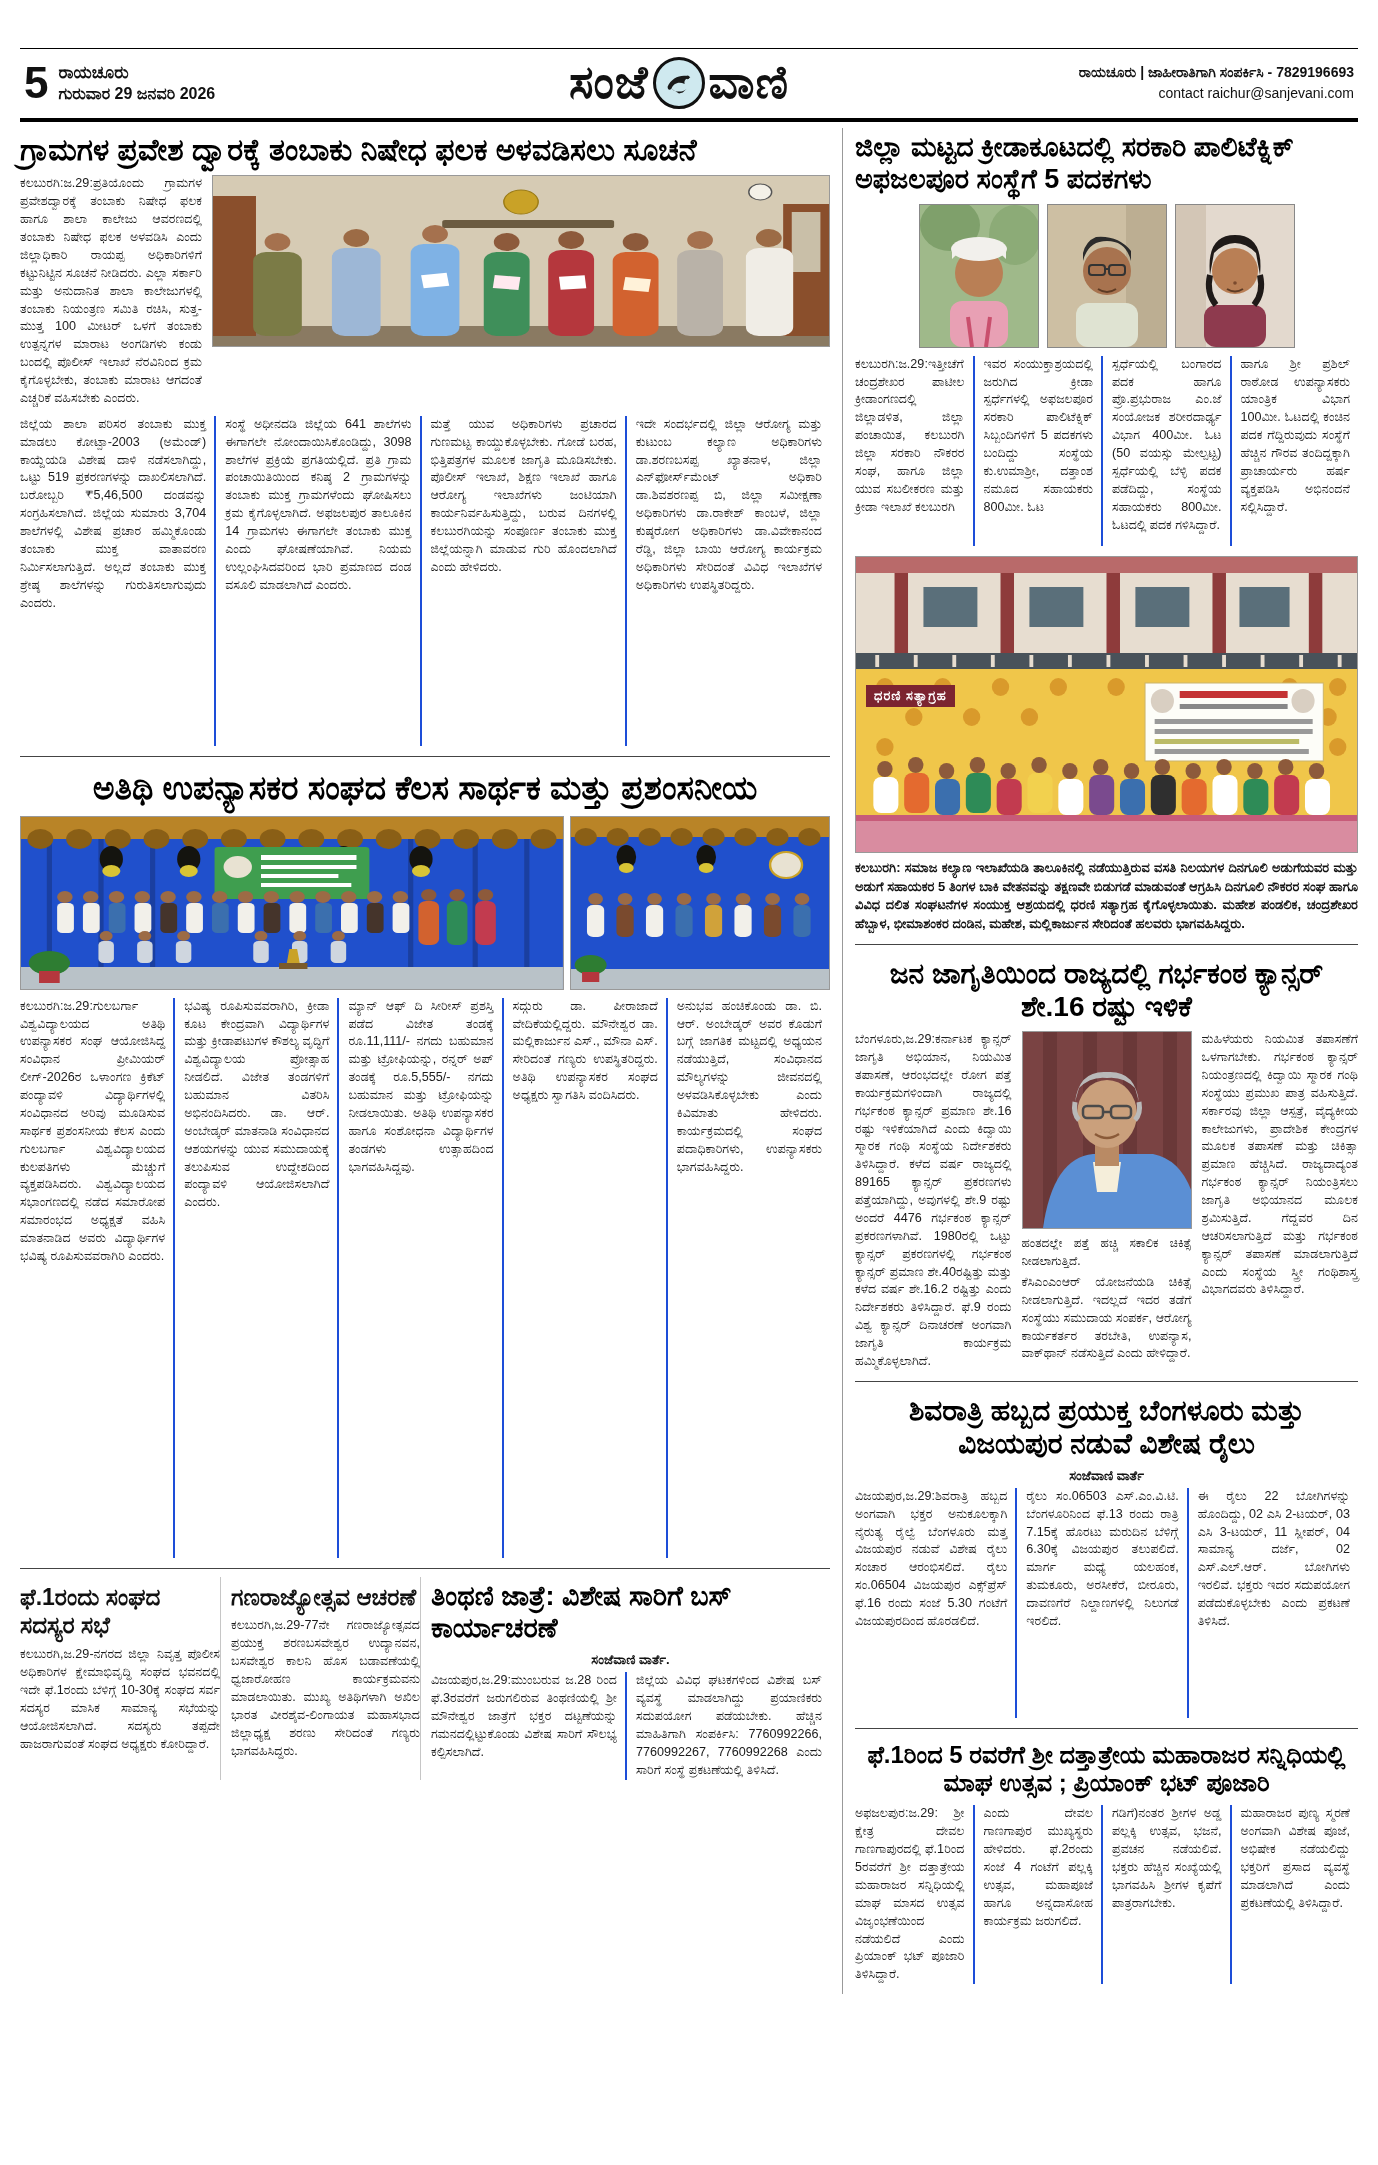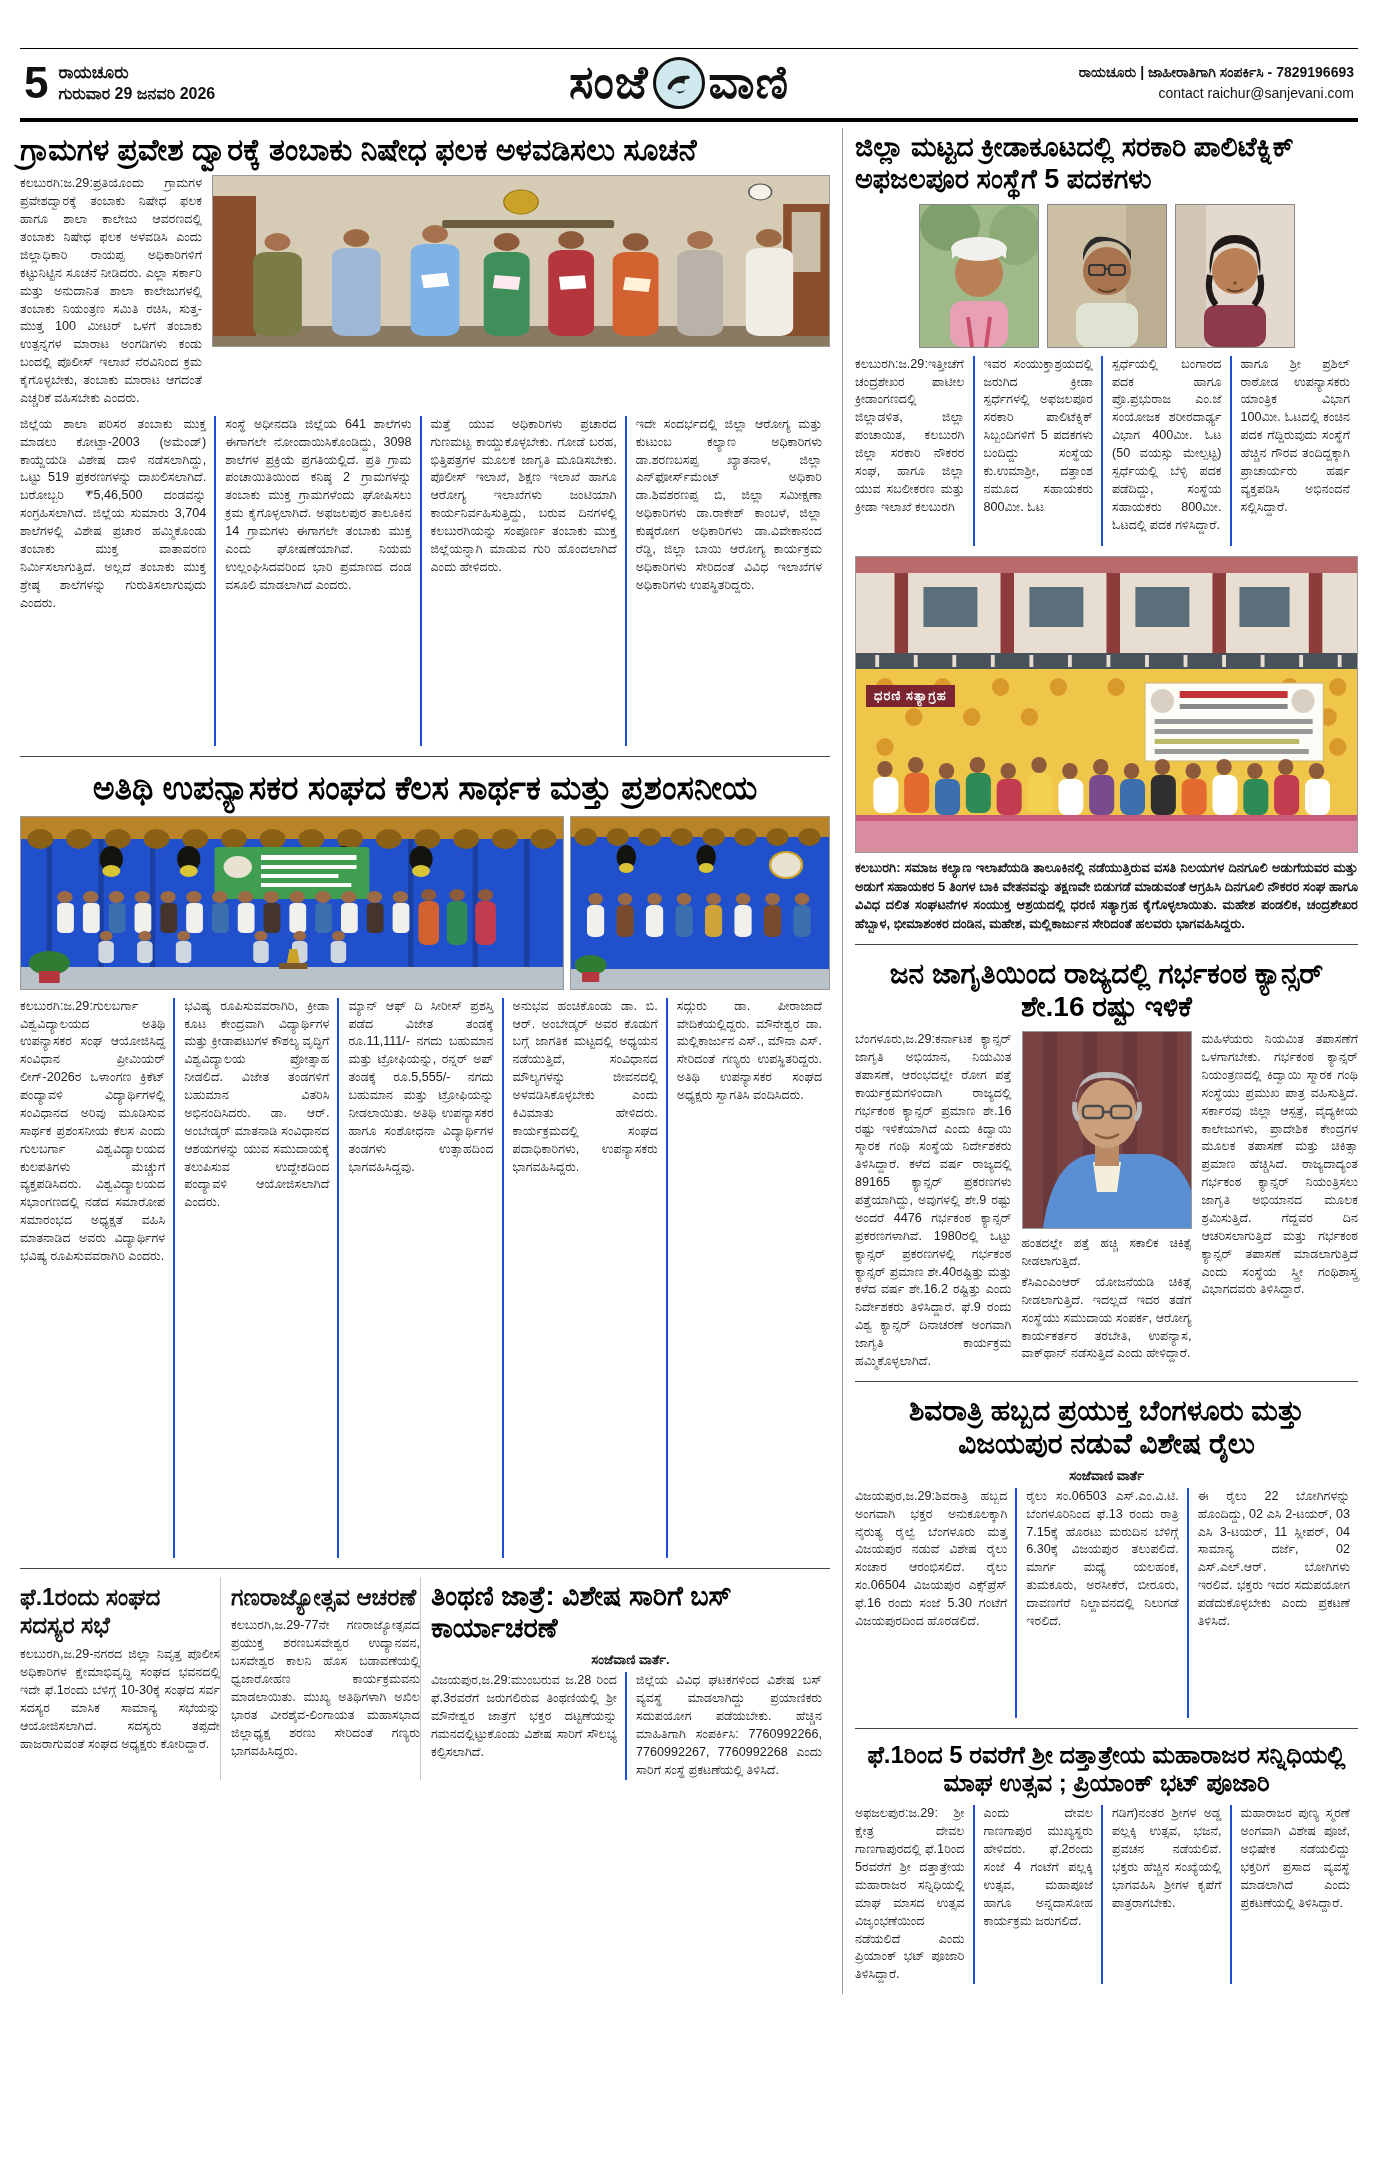--- a/index.html
+++ b/index.html
@@ -321,22 +321,22 @@
               <rect y="152" width="210" height="20" fill="#b9c2c8"></rect>
               <ellipse cx="16" cy="148" rx="13" ry="10" fill="#2e7d32"></ellipse>
                 <rect x="9" y="155" width="14" height="10" fill="#b5373d"></rect>
             </svg>
           </div>
         </div>
         <div class="cols" style="min-height:560px;">
             <div class="body-col">ಕಲಬುರಗಿ:ಜ.29:ಗುಲಬರ್ಗಾ ವಿಶ್ವವಿದ್ಯಾಲಯದ ಅತಿಥಿ ಉಪನ್ಯಾಸಕರ ಸಂಘ ಆಯೋಜಿಸಿದ್ದ ಸಂವಿಧಾನ ಪ್ರೀಮಿಯರ್ ಲೀಗ್-2026ರ ಒಳಾಂಗಣ ಕ್ರಿಕೆಟ್ ಪಂದ್ಯಾವಳಿ ವಿದ್ಯಾರ್ಥಿಗಳಲ್ಲಿ ಸಂವಿಧಾನದ ಅರಿವು ಮೂಡಿಸುವ ಸಾರ್ಥಕ ಪ್ರಶಂಸನೀಯ ಕೆಲಸ ಎಂದು ಗುಲಬರ್ಗಾ ವಿಶ್ವವಿದ್ಯಾಲಯದ ಕುಲಪತಿಗಳು ಮೆಚ್ಚುಗೆ ವ್ಯಕ್ತಪಡಿಸಿದರು. ವಿಶ್ವವಿದ್ಯಾಲಯದ ಸಭಾಂಗಣದಲ್ಲಿ ನಡೆದ ಸಮಾರೋಪ ಸಮಾರಂಭದ ಅಧ್ಯಕ್ಷತೆ ವಹಿಸಿ ಮಾತನಾಡಿದ ಅವರು ವಿದ್ಯಾರ್ಥಿಗಳ ಭವಿಷ್ಯ ರೂಪಿಸುವವರಾಗಿರಿ ಎಂದರು.</div>
             <div class="body-col">ಭವಿಷ್ಯ ರೂಪಿಸುವವರಾಗಿರಿ, ಕ್ರೀಡಾ ಕೂಟ ಕೇಂದ್ರವಾಗಿ ವಿದ್ಯಾರ್ಥಿಗಳ ಮತ್ತು ಕ್ರೀಡಾಪಟುಗಳ ಕೌಶಲ್ಯ ವೃದ್ಧಿಗೆ ವಿಶ್ವವಿದ್ಯಾಲಯ ಪ್ರೋತ್ಸಾಹ ನೀಡಲಿದೆ. ವಿಜೇತ ತಂಡಗಳಿಗೆ ಬಹುಮಾನ ವಿತರಿಸಿ ಅಭಿನಂದಿಸಿದರು. ಡಾ. ಆರ್. ಅಂಬೇಡ್ಕರ್ ಮಾತನಾಡಿ ಸಂವಿಧಾನದ ಆಶಯಗಳನ್ನು ಯುವ ಸಮುದಾಯಕ್ಕೆ ತಲುಪಿಸುವ ಉದ್ದೇಶದಿಂದ ಪಂದ್ಯಾವಳಿ ಆಯೋಜಿಸಲಾಗಿದೆ ಎಂದರು.</div>
             <div class="body-col">ಮ್ಯಾನ್ ಆಫ್ ದಿ ಸೀರೀಸ್ ಪ್ರಶಸ್ತಿ ಪಡೆದ ವಿಜೇತ ತಂಡಕ್ಕೆ ರೂ.11,111/- ನಗದು ಬಹುಮಾನ ಮತ್ತು ಟ್ರೋಫಿಯನ್ನು, ರನ್ನರ್ ಅಪ್ ತಂಡಕ್ಕೆ ರೂ.5,555/- ನಗದು ಬಹುಮಾನ ಮತ್ತು ಟ್ರೋಫಿಯನ್ನು ನೀಡಲಾಯಿತು. ಅತಿಥಿ ಉಪನ್ಯಾಸಕರ ಹಾಗೂ ಸಂಶೋಧನಾ ವಿದ್ಯಾರ್ಥಿಗಳ ತಂಡಗಳು ಉತ್ಸಾಹದಿಂದ ಭಾಗವಹಿಸಿದ್ದವು.</div>
+            <div class="body-col">ಸದ್ಗುರು ಡಾ. ಪೀರಾಜಾದೆ ವೇದಿಕೆಯಲ್ಲಿದ್ದರು. ಮೌನೇಶ್ವರ ಡಾ. ಮಲ್ಲಿಕಾರ್ಜುನ ಎಸ್., ಮೌನಾ ಎಸ್. ಸೇರಿದಂತೆ ಗಣ್ಯರು ಉಪಸ್ಥಿತರಿದ್ದರು. ಅತಿಥಿ ಉಪನ್ಯಾಸಕರ ಸಂಘದ ಅಧ್ಯಕ್ಷರು ಸ್ವಾಗತಿಸಿ ವಂದಿಸಿದರು.</div>
             <div class="body-col">ಅನುಭವ ಹಂಚಿಕೊಂಡು ಡಾ. ಬಿ. ಆರ್. ಅಂಬೇಡ್ಕರ್ ಅವರ ಕೊಡುಗೆ ಬಗ್ಗೆ ಜಾಗತಿಕ ಮಟ್ಟದಲ್ಲಿ ಅಧ್ಯಯನ ನಡೆಯುತ್ತಿದೆ, ಸಂವಿಧಾನದ ಮೌಲ್ಯಗಳನ್ನು ಜೀವನದಲ್ಲಿ ಅಳವಡಿಸಿಕೊಳ್ಳಬೇಕು ಎಂದು ಕಿವಿಮಾತು ಹೇಳಿದರು. ಕಾರ್ಯಕ್ರಮದಲ್ಲಿ ಸಂಘದ ಪದಾಧಿಕಾರಿಗಳು, ಉಪನ್ಯಾಸಕರು ಭಾಗವಹಿಸಿದ್ದರು.</div>
-            <div class="body-col">ಸದ್ಗುರು ಡಾ. ಪೀರಾಜಾದೆ ವೇದಿಕೆಯಲ್ಲಿದ್ದರು. ಮೌನೇಶ್ವರ ಡಾ. ಮಲ್ಲಿಕಾರ್ಜುನ ಎಸ್., ಮೌನಾ ಎಸ್. ಸೇರಿದಂತೆ ಗಣ್ಯರು ಉಪಸ್ಥಿತರಿದ್ದರು. ಅತಿಥಿ ಉಪನ್ಯಾಸಕರ ಸಂಘದ ಅಧ್ಯಕ್ಷರು ಸ್ವಾಗತಿಸಿ ವಂದಿಸಿದರು.</div>
           </div>
       </article>
 
       <div class="bottom-row">
         <div class="bottom-cell">
           <div class="hl-sub">ಫೆ.1ರಂದು ಸಂಘದ ಸದಸ್ಯರ ಸಭೆ</div>
           <div class="body-txt">ಕಲಬುರಗಿ,ಜ.29-ನಗರದ ಜಿಲ್ಲಾ ನಿವೃತ್ತ ಪೊಲೀಸ ಅಧಿಕಾರಿಗಳ ಕ್ಷೇಮಾಭಿವೃದ್ಧಿ ಸಂಘದ ಭವನದಲ್ಲಿ ಇದೇ ಫೆ.1ರಂದು ಬೆಳಿಗ್ಗೆ 10-30ಕ್ಕೆ ಸಂಘದ ಸರ್ವ ಸದಸ್ಯರ ಮಾಸಿಕ ಸಾಮಾನ್ಯ ಸಭೆಯನ್ನು ಆಯೋಜಿಸಲಾಗಿದೆ. ಸದಸ್ಯರು ತಪ್ಪದೇ ಹಾಜರಾಗುವಂತೆ ಸಂಘದ ಅಧ್ಯಕ್ಷರು ಕೋರಿದ್ದಾರೆ.</div>
         </div>
         <div class="bottom-cell">
           <div class="hl-sub" style="text-align:left;">ಗಣರಾಜ್ಯೋತ್ಸವ ಆಚರಣೆ</div>
@@ -538,21 +538,21 @@
           </div>
           <div class="cancer-col body-txt">ಮಹಿಳೆಯರು ನಿಯಮಿತ ತಪಾಸಣೆಗೆ ಒಳಗಾಗಬೇಕು. ಗರ್ಭಕಂಠ ಕ್ಯಾನ್ಸರ್ ನಿಯಂತ್ರಣದಲ್ಲಿ ಕಿದ್ವಾಯಿ ಸ್ಮಾರಕ ಗಂಥಿ ಸಂಸ್ಥೆಯು ಪ್ರಮುಖ ಪಾತ್ರ ವಹಿಸುತ್ತಿದೆ. ಸರ್ಕಾರವು ಜಿಲ್ಲಾ ಆಸ್ಪತ್ರೆ, ವೈದ್ಯಕೀಯ ಕಾಲೇಜುಗಳು, ಪ್ರಾದೇಶಿಕ ಕೇಂದ್ರಗಳ ಮೂಲಕ ತಪಾಸಣೆ ಮತ್ತು ಚಿಕಿತ್ಸಾ ಪ್ರಮಾಣ ಹೆಚ್ಚಿಸಿದೆ. ರಾಜ್ಯದಾದ್ಯಂತ ಗರ್ಭಕಂಠ ಕ್ಯಾನ್ಸರ್ ನಿಯಂತ್ರಿಸಲು ಜಾಗೃತಿ ಅಭಿಯಾನದ ಮೂಲಕ ಶ್ರಮಿಸುತ್ತಿದೆ. ಗೆದ್ದವರ ದಿನ ಆಚರಿಸಲಾಗುತ್ತಿದೆ ಮತ್ತು ಗರ್ಭಕಂಠ ಕ್ಯಾನ್ಸರ್ ತಪಾಸಣೆ ಮಾಡಲಾಗುತ್ತಿದೆ ಎಂದು ಸಂಸ್ಥೆಯ ಸ್ತ್ರೀ ಗಂಥಿಶಾಸ್ತ್ರ ವಿಭಾಗದವರು ತಿಳಿಸಿದ್ದಾರೆ.</div>
         </div>
       </article>
 
       <article class="rule-top">
         <h1 class="headline hl-28">ಶಿವರಾತ್ರಿ ಹಬ್ಬದ ಪ್ರಯುಕ್ತ ಬೆಂಗಳೂರು ಮತ್ತು ವಿಜಯಪುರ ನಡುವೆ ವಿಶೇಷ ರೈಲು</h1>
         <div class="byline">ಸಂಜೆವಾಣಿ ವಾರ್ತೆ</div>
         <div class="cols" style="min-height:230px;">
             <div class="body-col">ವಿಜಯಪುರ,ಜ.29:ಶಿವರಾತ್ರಿ ಹಬ್ಬದ ಅಂಗವಾಗಿ ಭಕ್ತರ ಅನುಕೂಲಕ್ಕಾಗಿ ನೈರುತ್ಯ ರೈಲ್ವೆ ಬೆಂಗಳೂರು ಮತ್ತ ವಿಜಯಪುರ ನಡುವೆ ವಿಶೇಷ ರೈಲು ಸಂಚಾರ ಆರಂಭಿಸಲಿದೆ. ರೈಲು ಸಂ.06504 ವಿಜಯಪುರ ಎಕ್ಸ್‌ಪ್ರೆಸ್ ಫೆ.16 ರಂದು ಸಂಜೆ 5.30 ಗಂಟೆಗೆ ವಿಜಯಪುರದಿಂದ ಹೊರಡಲಿದೆ.</div>
-            <div class="body-col">ರೈಲು ಸಂ.06503 ಎಸ್.ಎಂ.ವಿ.ಟಿ. ಬೆಂಗಳೂರಿನಿಂದ ಫೆ.13 ರಂದು ರಾತ್ರಿ 7.15ಕ್ಕೆ ಹೊರಟು ಮರುದಿನ ಬೆಳಿಗ್ಗೆ 6.30ಕ್ಕೆ ವಿಜಯಪುರ ತಲುಪಲಿದೆ. ಮಾರ್ಗ ಮಧ್ಯೆ ಯಲಹಂಕ, ತುಮಕೂರು, ಅರಸೀಕೆರೆ, ಬೀರೂರು, ದಾವಣಗೆರೆ ನಿಲ್ದಾವನದಲ್ಲಿ ನಿಲುಗಡೆ ಇರಲಿದೆ.</div>
+            <div class="body-col">ರೈಲು ಸಂ.06503 ಎಸ್.ಎಂ.ವಿ.ಟಿ. ಬೆಂಗಳೂರಿನಿಂದ ಫೆ.13 ರಂದು ರಾತ್ರಿ 7.15ಕ್ಕೆ ಹೊರಟು ಮರುದಿನ ಬೆಳಿಗ್ಗೆ 6.30ಕ್ಕೆ ವಿಜಯಪುರ ತಲುಪಲಿದೆ. ಮಾರ್ಗ ಮಧ್ಯೆ ಯಲಹಂಕ, ತುಮಕೂರು, ಅರಸೀಕೆರೆ, ಬೀರೂರು, ದಾವಣಗೆರೆ ನಿಲ್ದಾಣಗಳಲ್ಲಿ ನಿಲುಗಡೆ ಇರಲಿದೆ.</div>
             <div class="body-col">ಈ ರೈಲು 22 ಬೋಗಿಗಳನ್ನು ಹೊಂದಿದ್ದು, 02 ಎಸಿ 2-ಟಯರ್, 03 ಎಸಿ 3-ಟಯರ್, 11 ಸ್ಲೀಪರ್, 04 ಸಾಮಾನ್ಯ ದರ್ಜೆ, 02 ಎಸ್.ಎಲ್.ಆರ್. ಬೋಗಿಗಳು ಇರಲಿವೆ. ಭಕ್ತರು ಇದರ ಸದುಪಯೋಗ ಪಡೆದುಕೊಳ್ಳಬೇಕು ಎಂದು ಪ್ರಕಟಣೆ ತಿಳಿಸಿದೆ.</div>
           </div>
       </article>
 
       <article class="rule-top">
         <h1 class="headline hl-24">ಫೆ.1ರಿಂದ 5 ರವರೆಗೆ ಶ್ರೀ ದತ್ತಾತ್ರೇಯ ಮಹಾರಾಜರ ಸನ್ನಿಧಿಯಲ್ಲಿ ಮಾಘ ಉತ್ಸವ ; ಪ್ರಿಯಾಂಕ್ ಭಟ್ ಪೂಜಾರಿ</h1>
         <div class="cols" style="min-height:170px;">
             <div class="body-col">ಅಫಜಲಪುರ:ಜ.29: ಶ್ರೀ ಕ್ಷೇತ್ರ ದೇವಲ ಗಾಣಗಾಪುರದಲ್ಲಿ ಫೆ.1ರಿಂದ 5ರವರೆಗೆ ಶ್ರೀ ದತ್ತಾತ್ರೇಯ ಮಹಾರಾಜರ ಸನ್ನಿಧಿಯಲ್ಲಿ ಮಾಘ ಮಾಸದ ಉತ್ಸವ ವಿಜೃಂಭಣೆಯಿಂದ ನಡೆಯಲಿದೆ ಎಂದು ಪ್ರಿಯಾಂಕ್ ಭಟ್ ಪೂಜಾರಿ ತಿಳಿಸಿದ್ದಾರೆ.</div>
             <div class="body-col">ಎಂದು ದೇವಲ ಗಾಣಗಾಪುರ ಮುಖ್ಯಸ್ಥರು ಹೇಳಿದರು. ಫೆ.2ರಂದು ಸಂಜೆ 4 ಗಂಟೆಗೆ ಪಲ್ಲಕ್ಕಿ ಉತ್ಸವ, ಮಹಾಪೂಜೆ ಹಾಗೂ ಅನ್ನದಾಸೋಹ ಕಾರ್ಯಕ್ರಮ ಜರುಗಲಿದೆ.</div>
             <div class="body-col">ಗಡಿಗೆ)ನಂತರ ಶ್ರೀಗಳ ಅಡ್ಡ ಪಲ್ಲಕ್ಕಿ ಉತ್ಸವ, ಭಜನೆ, ಪ್ರವಚನ ನಡೆಯಲಿವೆ. ಭಕ್ತರು ಹೆಚ್ಚಿನ ಸಂಖ್ಯೆಯಲ್ಲಿ ಭಾಗವಹಿಸಿ ಶ್ರೀಗಳ ಕೃಪೆಗೆ ಪಾತ್ರರಾಗಬೇಕು.</div>

